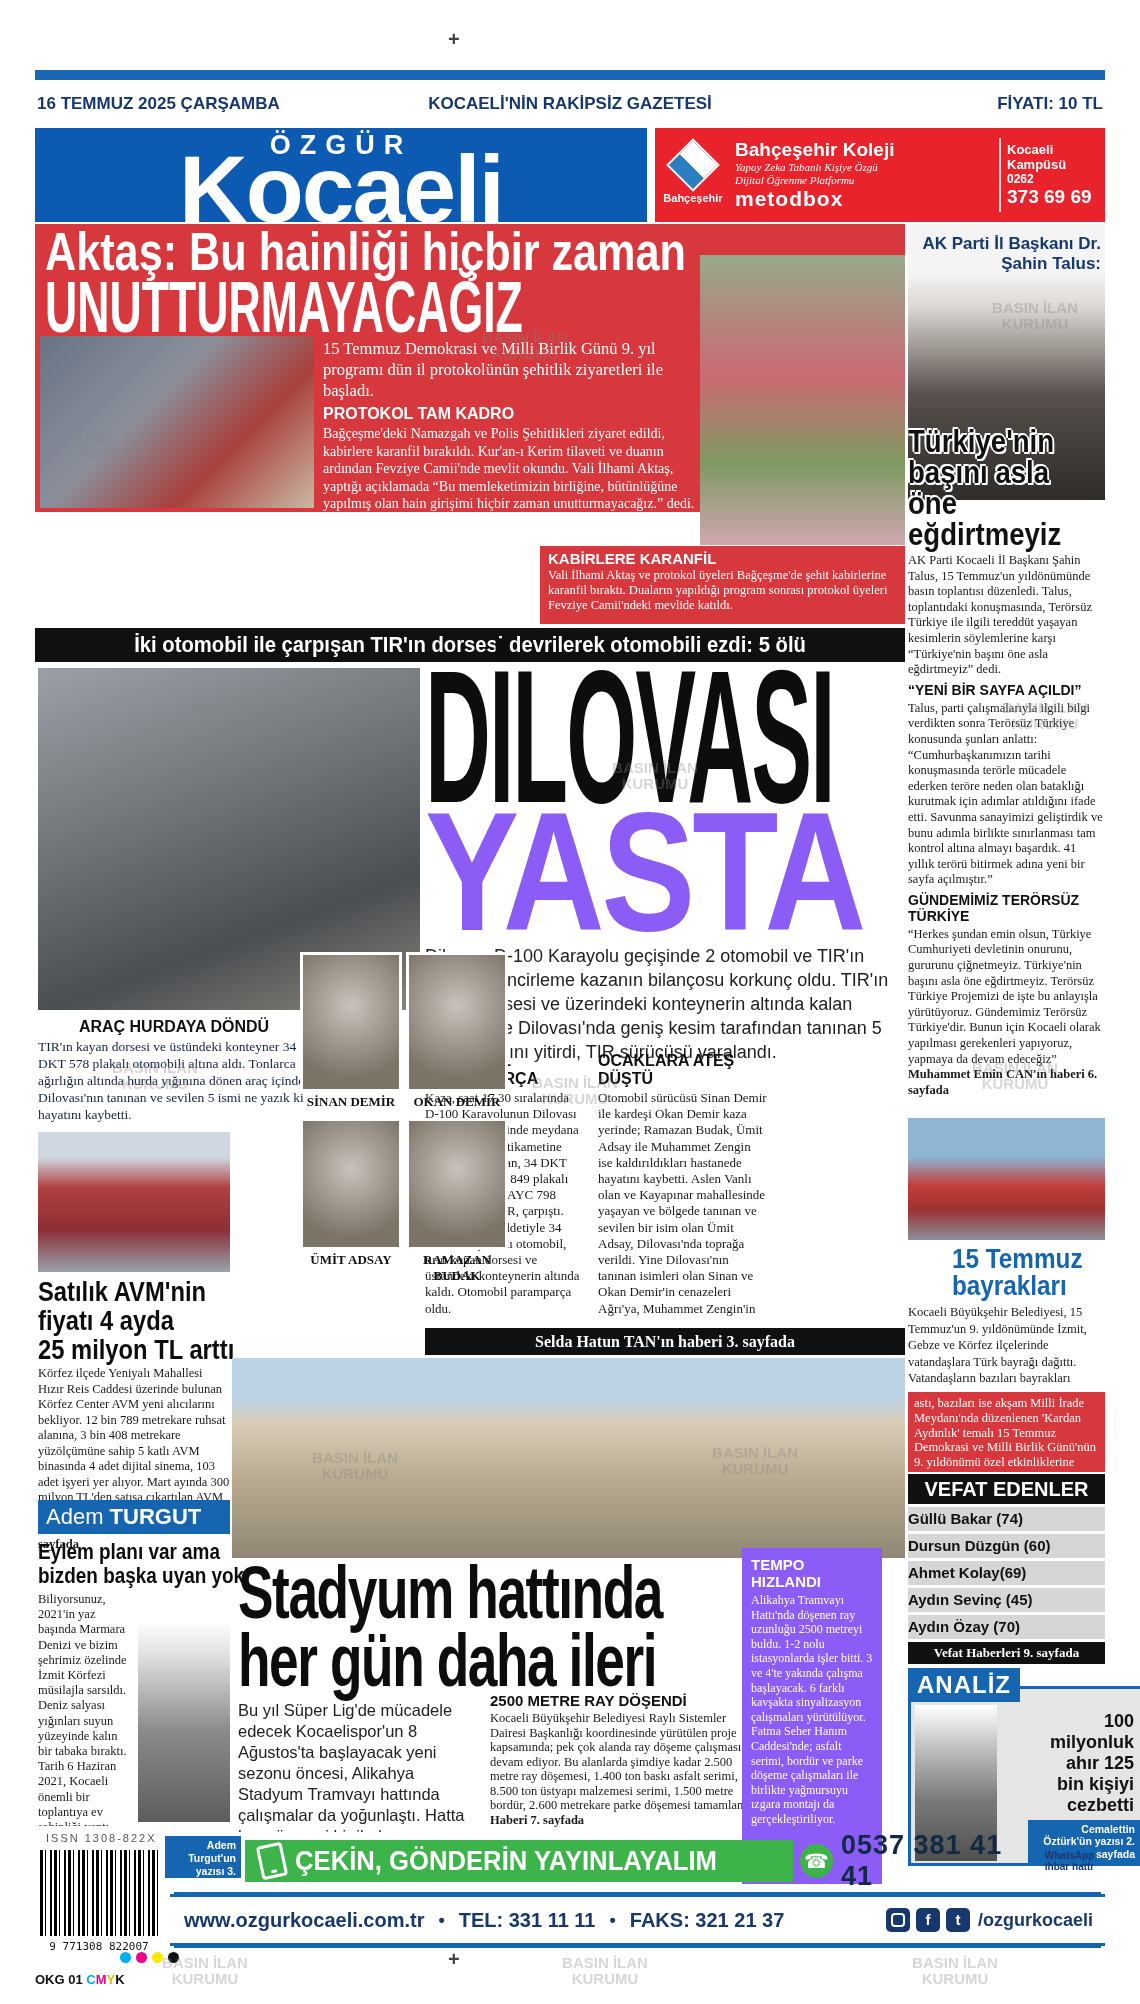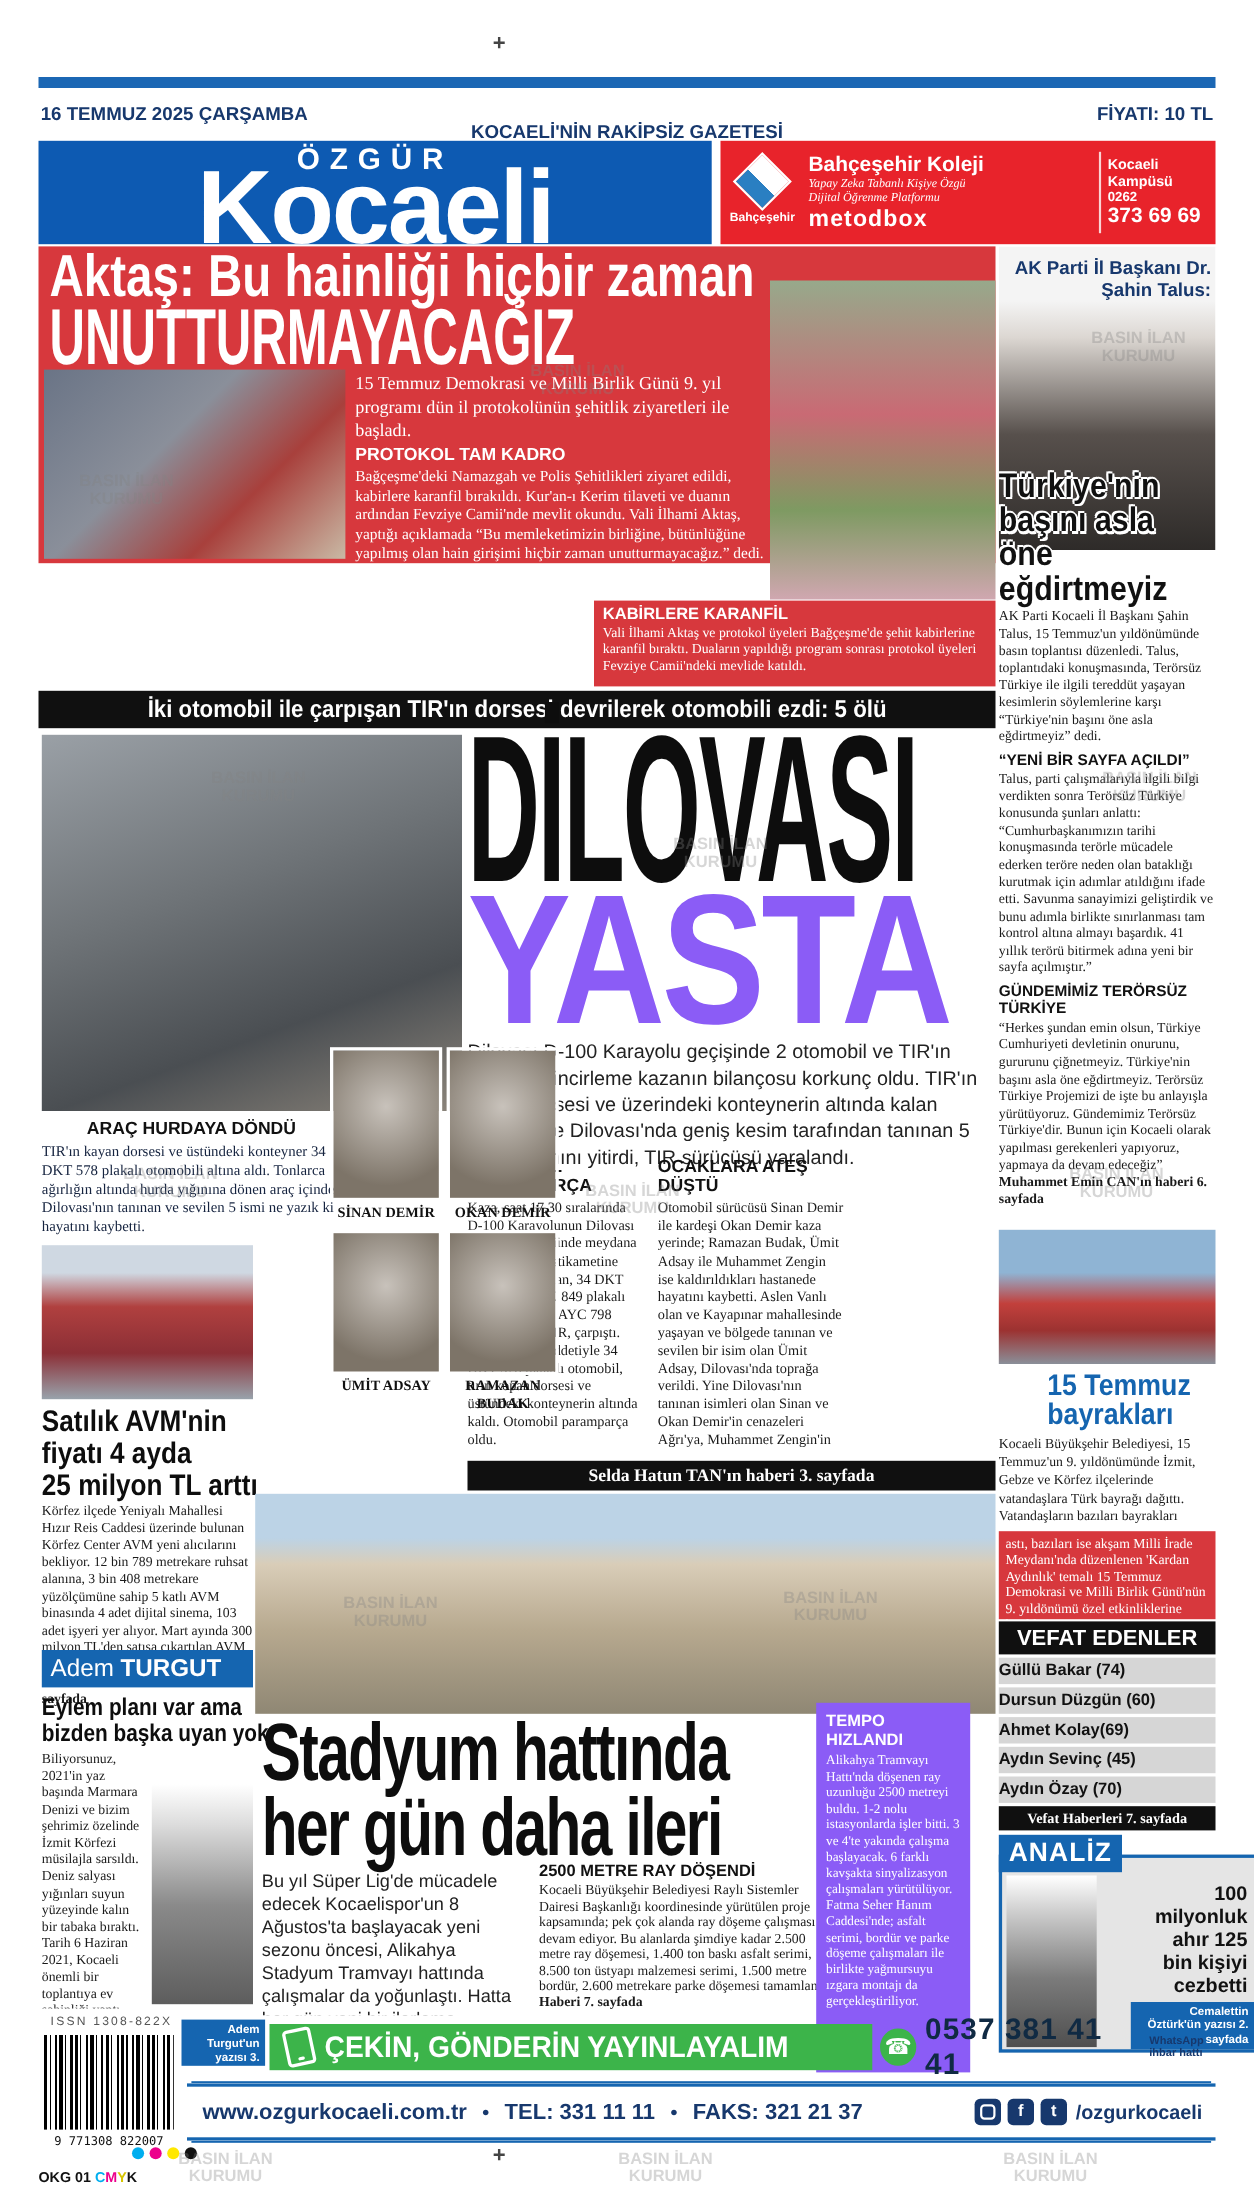--- a/index.html
+++ b/index.html
@@ -144,21 +144,21 @@
 <body>
 
 <div id="page">
 
   <span class="regmark" style="left:448px;top:28px;">+</span>
   <span class="regmark" style="left:448px;top:1948px;">+</span>
 
   <div class="abs toprule"></div>
   <div class="abs hstrip">
     <span style="position:absolute;left:2px;top:8px;">16 TEMMUZ 2025 ÇARŞAMBA</span>
-    <span style="position:absolute;left:0;right:0;top:8px;text-align:center;margin-top:16px;">KOCAELİ'NİN RAKİPSİZ GAZETESİ</span>
+    <span style="position:absolute;left:0;right:0;top:8px;text-align:center;">KOCAELİ'NİN RAKİPSİZ GAZETESİ</span>
     <span style="position:absolute;right:2px;top:8px;">FİYATI: 10 TL</span>
   </div>
 
   <div class="abs mast">
     <span class="top">ÖZGÜR</span>
     <span class="main">Kocaeli</span>
   </div>
 
   <div class="abs adbox">
     <div class="adlogo">
@@ -294,21 +294,21 @@
   <div class="abs flagsb1">Kocaeli Büyükşehir Belediyesi, 15 Temmuz'un 9. yıldönümünde İzmit, Gebze ve Körfez ilçelerinde vatandaşlara Türk bayrağı dağıttı. Vatandaşların bazıları bayrakları işyerlerine</div>
   <div class="abs flagsb2">astı, bazıları ise akşam Milli İrade Meydanı'nda düzenlenen 'Kardan Aydınlık' temalı 15 Temmuz Demokrasi ve Milli Birlik Günü'nün 9. yıldönümü özel etkinliklerine katıldı.</div>
 
   <div class="abs vefat">
     <div class="vh">VEFAT EDENLER</div>
     <div class="row">Güllü Bakar (74)</div>
     <div class="row">Dursun Düzgün (60)</div>
     <div class="row">Ahmet Kolay(69)</div>
     <div class="row">Aydın Sevinç (45)</div>
     <div class="row">Aydın Özay (70)</div>
-    <div class="vf">Vefat Haberleri 7. sayfada</div>
+    <div class="vf">Vefat Haberleri 9. sayfada</div>
   </div>
 
   <div class="abs anbox">
     <div class="anphoto"></div>
     <div class="anh">100 milyonluk ahır 125 bin kişiyi cezbetti</div>
     <div class="anchip">Cemalettin Öztürk'ün yazısı 2. sayfada</div>
   </div>
   <div class="abs anlabel">ANALİZ</div>
 
   <div class="abs greenbar">

